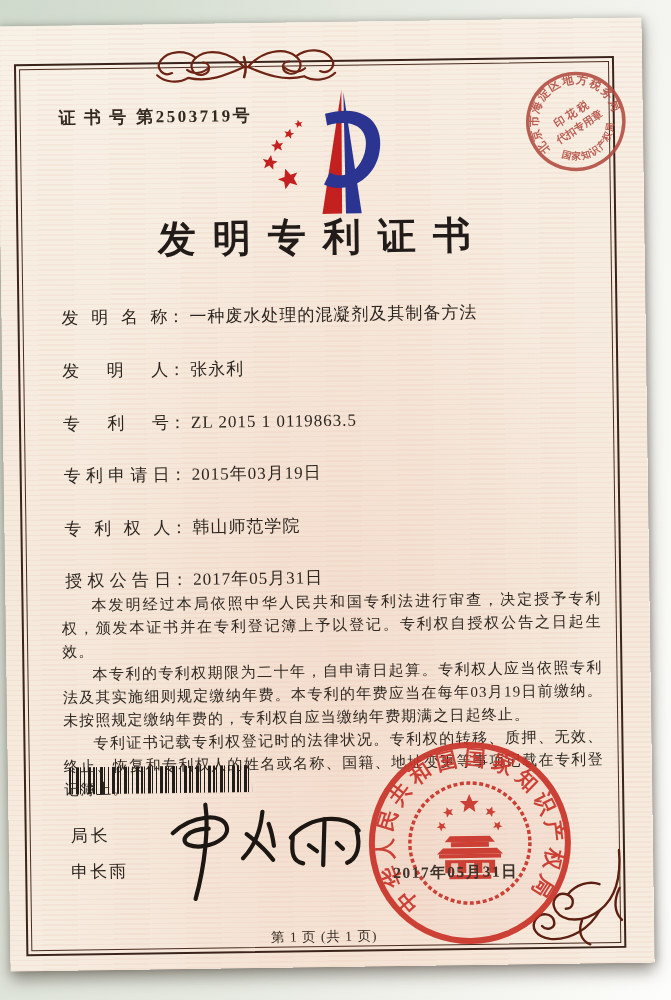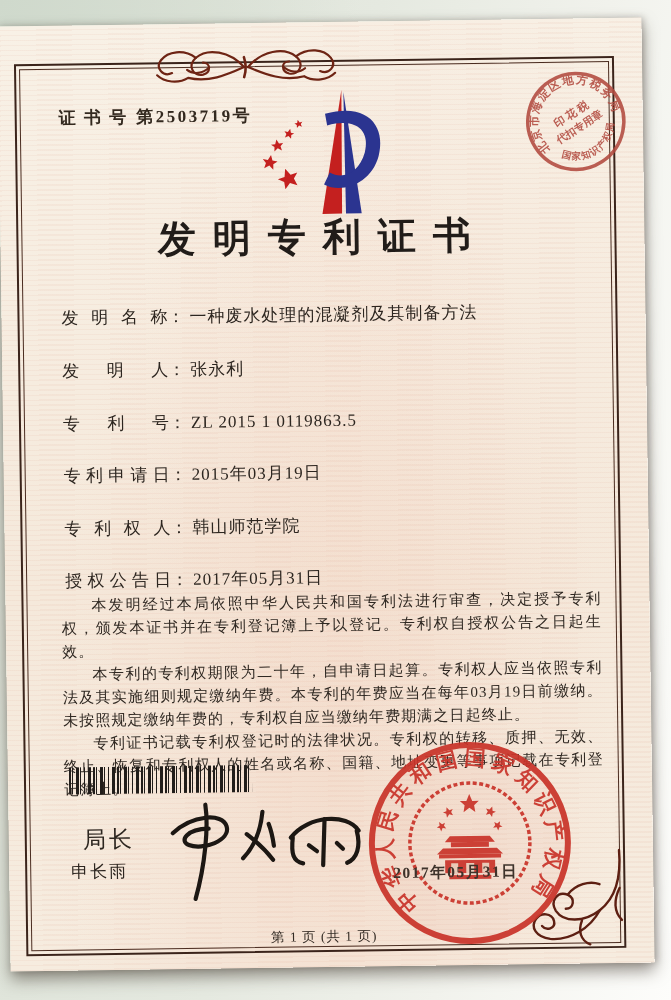--- a/index.html
+++ b/index.html
@@ -61,21 +61,21 @@
   .barcode{
     position:absolute;left:61px;top:742px;width:183px;height:27px;
     background:repeating-linear-gradient(90deg,
       #211d1a 0 2px, rgba(0,0,0,0) 2px 3px,
       #211d1a 3px 4px, rgba(0,0,0,0) 4px 7px,
       #211d1a 7px 10px, rgba(0,0,0,0) 10px 11px,
       #211d1a 11px 12px, rgba(0,0,0,0) 12px 15px,
       #211d1a 15px 16px, rgba(0,0,0,0) 16px 19px,
       #211d1a 19px 22px, rgba(0,0,0,0) 22px 24px);
   }
-  .director-label{position:absolute;left:74px;top:799px;font-size:23px;color:#2d2620;letter-spacing:3px;}
+  .director-label{position:absolute;left:62px;top:799px;font-size:17px;color:#2d2620;letter-spacing:3px;}
   .director-name{position:absolute;left:62px;top:835px;font-size:17px;color:#2d2620;letter-spacing:2px;}
   .signature{position:absolute;left:142px;top:775px;width:215px;height:105px;}
   .seal-wrap{position:absolute;left:356px;top:718px;width:210px;height:210px;opacity:.93;}
   .seal-date{
     position:absolute;left:384px;top:842px;width:170px;
     font-size:15.5px;font-weight:bold;color:#3e332b;letter-spacing:1.5px;z-index:5;
   }
   .footer{
     position:absolute;left:16px;top:906px;width:596px;text-align:center;
     font-size:13.5px;color:#332b24;letter-spacing:1px;

